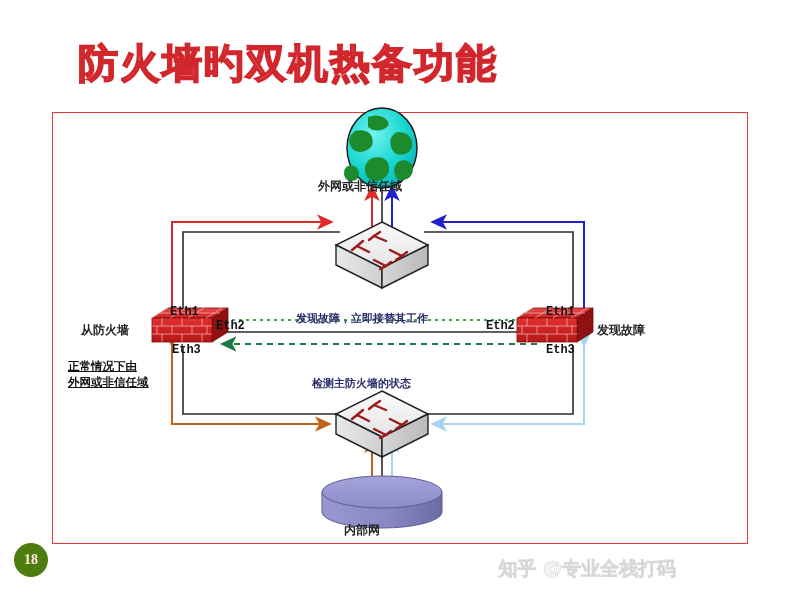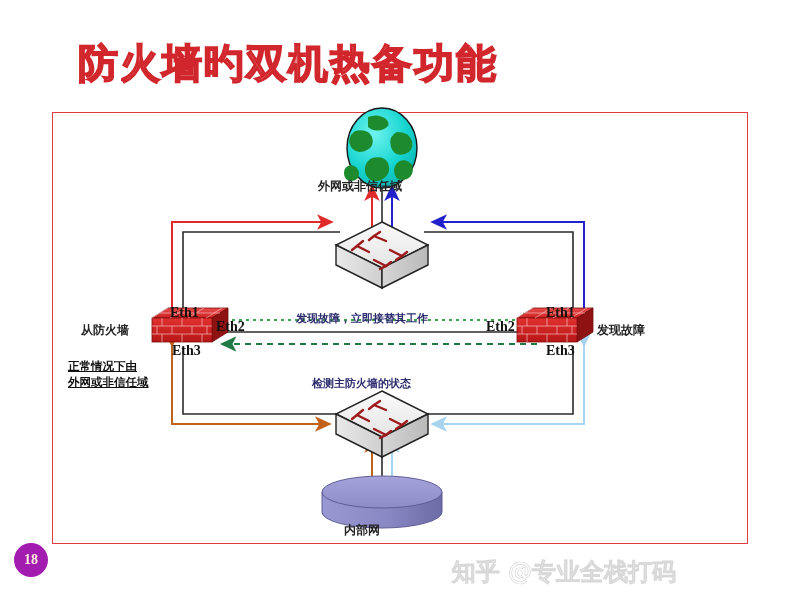--- a/index.html
+++ b/index.html
@@ -59,23 +59,23 @@
     font-family: "DejaVu Sans", "Liberation Sans", sans-serif;
     color: #1a1a1a;
     white-space: nowrap;
   }
   .lbl-cn-bold {
     font-weight: bold;
     font-size: 12px;
     color: #222;
   }
   .lbl-eth {
-    font-family: Liberation Serif, serif;
-    font-weight: bold;
-    font-size: 14px;
+    font-family: Liberation Mono, monospace;
+    font-weight: bold;
+    font-size: 12px;
     color: #111;
   }
   .lbl-link {
     font-weight: bold;
     font-size: 11px;
     color: #2b2b6e;
   }
   .lbl-multi {
     font-weight: bold;
     font-size: 11.5px;
@@ -83,35 +83,35 @@
     color: #111;
   }
   
   #pagenum {
     position: absolute;
     left: 14px;
     top: 543px;
     width: 34px;
     height: 34px;
     border-radius: 50%;
-    background: #a21caf;
+    background: #4d7c0f;
     color: #ffe9dd;
     font-size: 14px;
     font-weight: bold;
     display: flex;
     align-items: center;
     justify-content: center;
     font-family: "Liberation Serif", "DejaVu Serif", serif;
   }
   
   #watermark {
     position: absolute;
     right: 16px;
     top: 556px;
-    font-size: 24px;
+    font-size: 19px;
     font-weight: bold;
     color: transparent;
     -webkit-text-stroke: 0.7px #d8d8d8;
     font-family: "DejaVu Sans", "Liberation Sans", sans-serif;
     white-space: nowrap;
   }
 </style>
 </head>
 <body>
 

